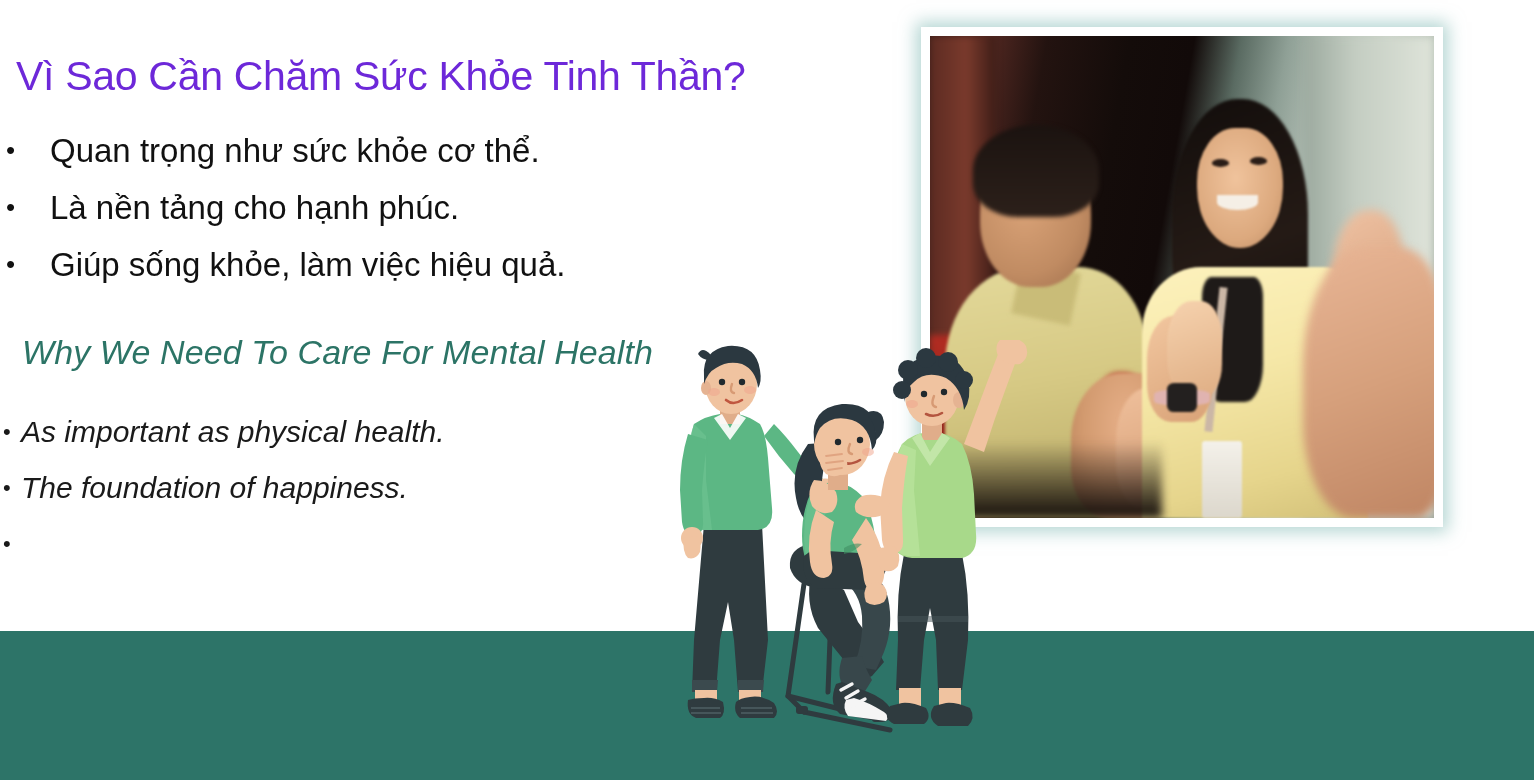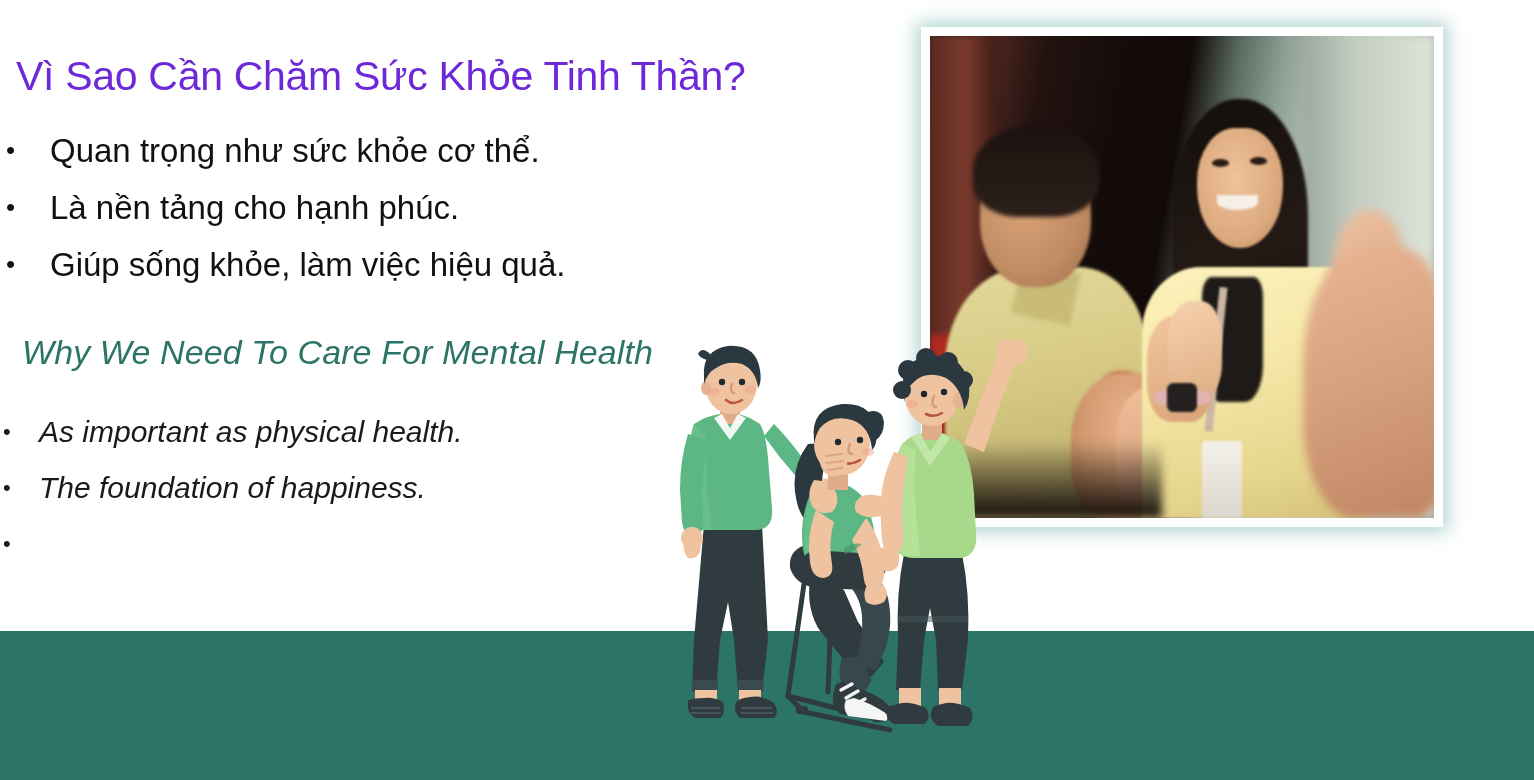--- a/index.html
+++ b/index.html
@@ -124,21 +124,21 @@
     color: #1a1a1a;
   }
   .en-list li .bullet-dot {
     width: 18px;
     font-size: 22px;
     font-style: normal;
     color: #1a1a1a;
     line-height: 56px;
   }
   .en-list li .bullet-text {
-    margin-left: 36px;
+    margin-left: 18px;
   }
 
   
   .photo-frame {
     position: absolute;
     left: 921px;
     top: 27px;
     width: 522px;
     height: 500px;
     background: #ffffff;

